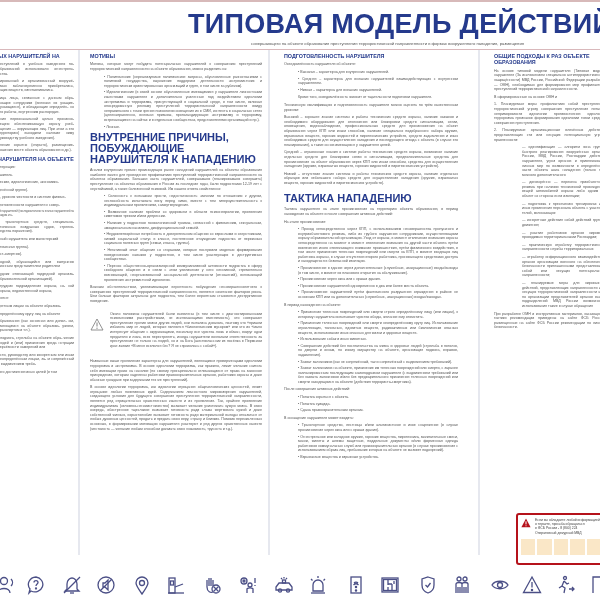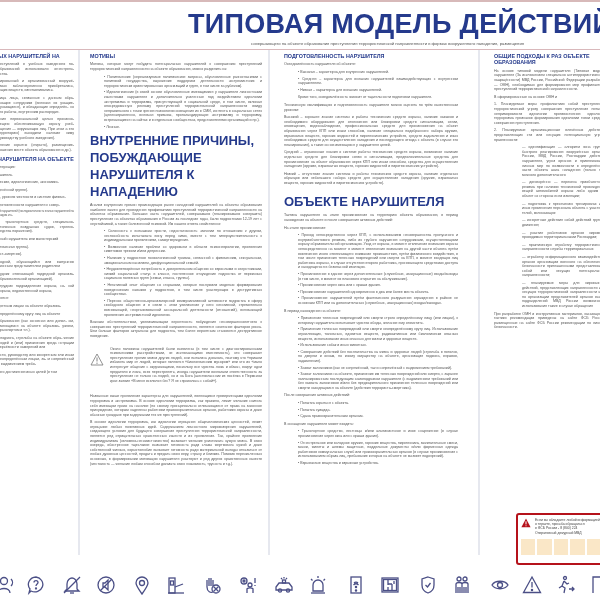--- a/index.html
+++ b/index.html
@@ -6,21 +6,21 @@
   html, body { width: 600px; height: 600px; overflow: hidden; background: #ffffff; }
   body { font-family: "Liberation Sans", sans-serif; color: #4a4a5a; position: relative; }
   .topline { position: absolute; left: 0; top: 0; width: 600px; height: 2px; background: #d7b9b9; }
   .header { position: absolute; left: 0; top: 2px; width: 600px; height: 48px; }
   .title { position: absolute; left: 188px; top: 7px; white-space: nowrap; font-size: 27px; font-weight: bold; color: #253a8c; letter-spacing: 0.3px; }
   .subtitle { position: absolute; left: 251px; top: 39px; white-space: nowrap; font-size: 4.2px; color: #555; }
   .header-rule { position: absolute; left: 0; top: 47px; width: 600px; height: 1px; background: #d9b8bb; }
 
   .col { position: absolute; top: 50px; height: 510px; overflow: hidden; font-size: 3.6px; line-height: 4.6px; color: #555; }
   .col h2 { font-size: 5.4px; line-height: 6.4px; font-weight: bold; color: #253a8c; margin: 3px 0 3px; }
-  .col h2.big { font-size: 13px; line-height: 17px; }
+  .col h2.big { font-size: 11px; line-height: 11px; }
   .col p { margin-bottom: 3px; text-align: justify; }
   .col ul { list-style: none; margin: 0 0 3px 14px; }
   .col ul li { margin-bottom: 2px; text-align: justify; }
   .col ul li::before { content: "•  "; }
   .col .small { font-size: 2.6px; line-height: 3.4px; }
   .divider { position: absolute; top: 50px; width: 2px; height: 505px; background: #e6e8ef; }
 
   #col1 { left: -2px; width: 76px; }
   #col2 { left: 86px; width: 176px; padding-left: 4px; }
   #col3 { left: 280px; width: 178px; padding-left: 4px; }
@@ -119,21 +119,21 @@
   <ul>
     <li>Высокая – характерна для внутренних нарушителей.</li>
     <li>Средняя – характерна для внешних нарушителей взаимодействующих с внутренним нарушителем.</li>
     <li>Низкая – характерна для внешних нарушителей.</li>
   </ul>
   <p style="padding-left:14px;">Кроме того, осведомлённость зависит от тщательности подготовки нарушителя.</p>
   <p>Техническую квалификацию и подготовленность нарушителя можно оценить по трём качественным уровням:</p>
   <p>Высокий – хорошее знание системы и работы технических средств охраны, наличие навыков и необходимого оборудования для отключения или блокировки средств сигнализации, связи, оповещения, видеонаблюдения, профессиональных средств для проникновения на объект образования через КПП или иным способом, наличие специально подобранного набора оружия, взрывчатых веществ, горючих жидкостей и пиротехнических устройств, средств задымления и иных необходимых средств для осуществления нападения и последующего отхода с объекта (в случае его планирования), а также основ имеющихся у нарушителя целей.</p>
   <p>Средний – отрывочные знания о системе работы технических средств охраны, возможное наличие отдельных средств для блокировки связи и сигнализации, предположительные средства для проникновения на объект образования через КПП или иным способом, средства для осуществления нападения (оружие, взрывчатых веществ, горючих жидкостей и пиротехнических устройств).</p>
   <p>Низкий – отсутствие знания системы и работы технических средств охраны, наличие отдельных образцов или небольшого набора средств для осуществления нападения (оружие, взрывчатых веществ, горючих жидкостей и пиротехнических устройств).</p>
-  <h2 class="big" style="margin-top:8px;">ОБЪЕКТЕ НАРУШИТЕЛЯ</h2>
+  <h2 class="big" style="margin-top:8px;">ТАКТИКА НАПАДЕНИЮ</h2>
   <p>Тактика нарушителя на этапе проникновения на территорию объекта образования, в период нахождения на объекте и после совершения активных действий:</p>
   <p>На этапе проникновения:</p>
   <ul>
     <li>Проход непосредственно через КПП, с использованием несовершенства пропускного и внутриобъектового режима, либо их грубого нарушения сотрудниками, осуществляющими охрану образовательной организации. Уход от охраны, в момент отвлечения внимания охраны непосредственно на момент в момент отвлечения внимания на другой части объекта путём вовлечения иного отвлекающего внимание происшествия, путём физического воздействия, в том числе причинения телесных повреждений или смерти на КПП, в момент входящих лиц работника охраны, в случае отсутствия второго работника, проникающего средствами доступа и находящегося в безопасной изоляции.</li>
     <li>Проникновение в здание через дополнительные (служебные, эвакуационные) входы/выходы (в том числе, в момент их планового открытия на обслуживание).</li>
     <li>Проникновение через окна или с крыши здания.</li>
     <li>Проникновение нарушителей одновременно в два или более места объекта.</li>
     <li>Проникновение нарушителей путём фактического разрушения ограждения в районе не основным КПП или на дополнительных (служебных, эвакуационных) входах/выходах.</li>
   </ul>
   <p>В период нахождения на объекте:</p>

